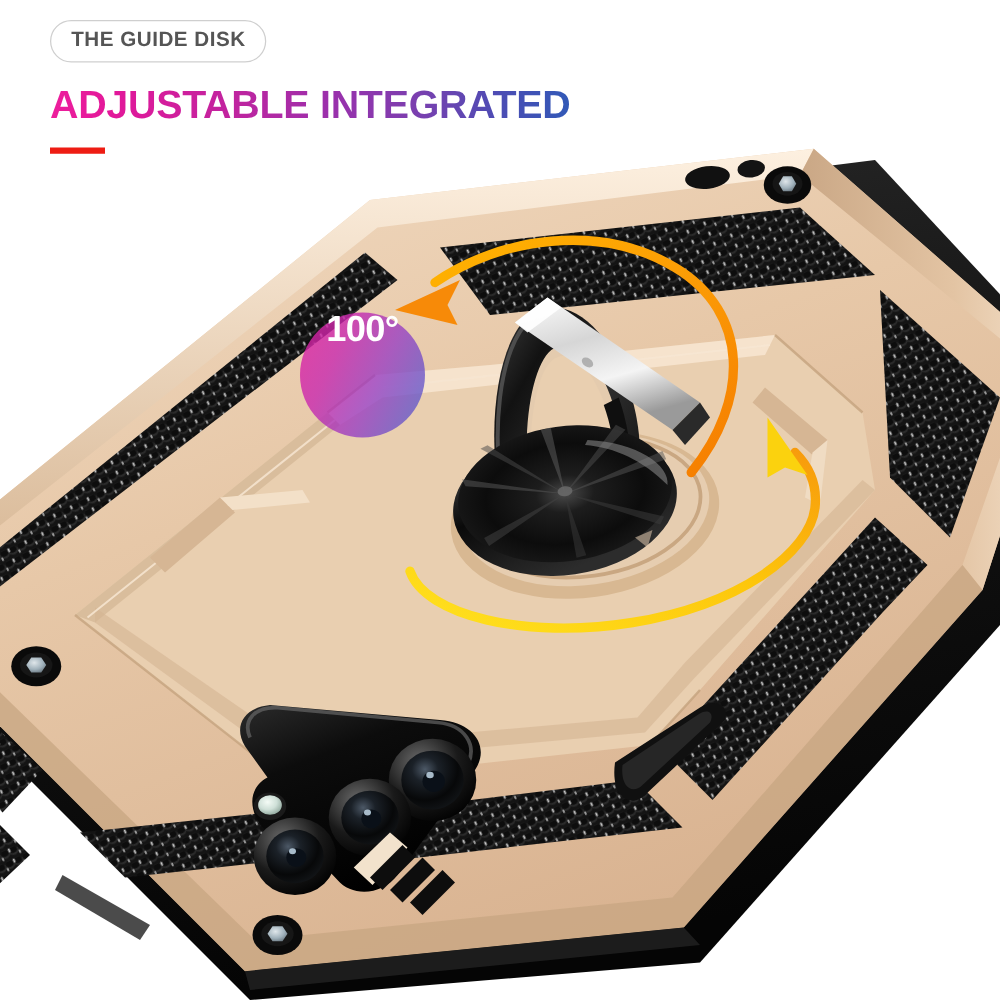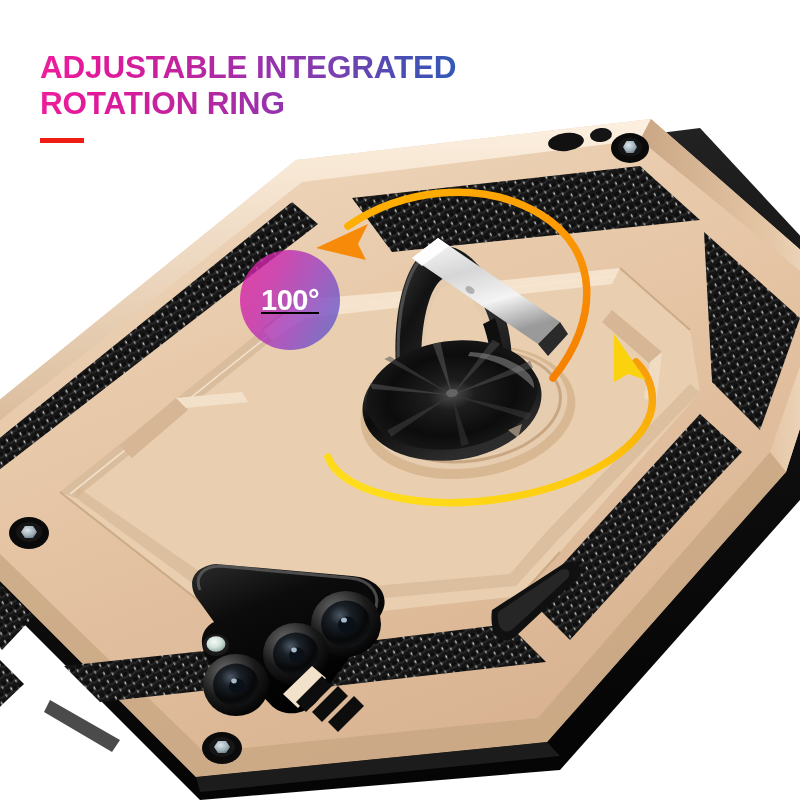--- a/index.html
+++ b/index.html
@@ -49,21 +49,21 @@
   }
   #badge-pill-label {
     font-size: 16.5px;
     font-weight: bold;
     letter-spacing: 0.4px;
     color: #555555;
     white-space: nowrap;
   }
 
   #headline {
-    margin-top: 34px;
+    margin-top: 16px;
     font-size: 31.5px;
     font-weight: bold;
     line-height: 1.135;
     letter-spacing: -0.2px;
     white-space: nowrap;
   }
   .headline-line {
     display: block;
     background-image: linear-gradient(90deg, #ed1e9c 0%, #e2189a 12%, #c0249f 34%, #9b30ac 52%, #7b3faf 68%, #4b4db4 84%, #2b5cb8 100%);
     background-size: 430px 100%;
@@ -79,24 +79,23 @@
     width: 44px;
     height: 5px;
     background: #ee1c13;
   }
 
   
   .deg-badge {
     position: absolute;
     border-radius: 50%;
     display: flex;
-    align-items: center;
+    align-items: flex-start;
     justify-content: center;
     z-index: 35;
-    text-decoration: underline;
   }
   .deg-badge .deg-label {
     color: #ffffff;
     font-weight: bold;
     letter-spacing: -0.5px;
     line-height: 1;
     position: relative;
     z-index: 2;
   }
   #badge-100 {
@@ -446,22 +445,24 @@
     </g>
   </svg>
 
   <div class="deg-badge" id="badge-100">
     <span class="deg-label">100°</span>
   </div>
 
 
   <div id="copy-block">
 
+    <div id="badge-pill">
+      <span id="badge-pill-label">THE GUIDE DISK</span>
+    </div>
 
     <div id="headline">
       <span class="headline-line">ADJUSTABLE INTEGRATED</span>
-      <span class="headline-line">ROTATION RING</span>
     </div>
 
     <div id="accent-bar"></div>
   </div>
 
 </div>
 
 </body></html>

